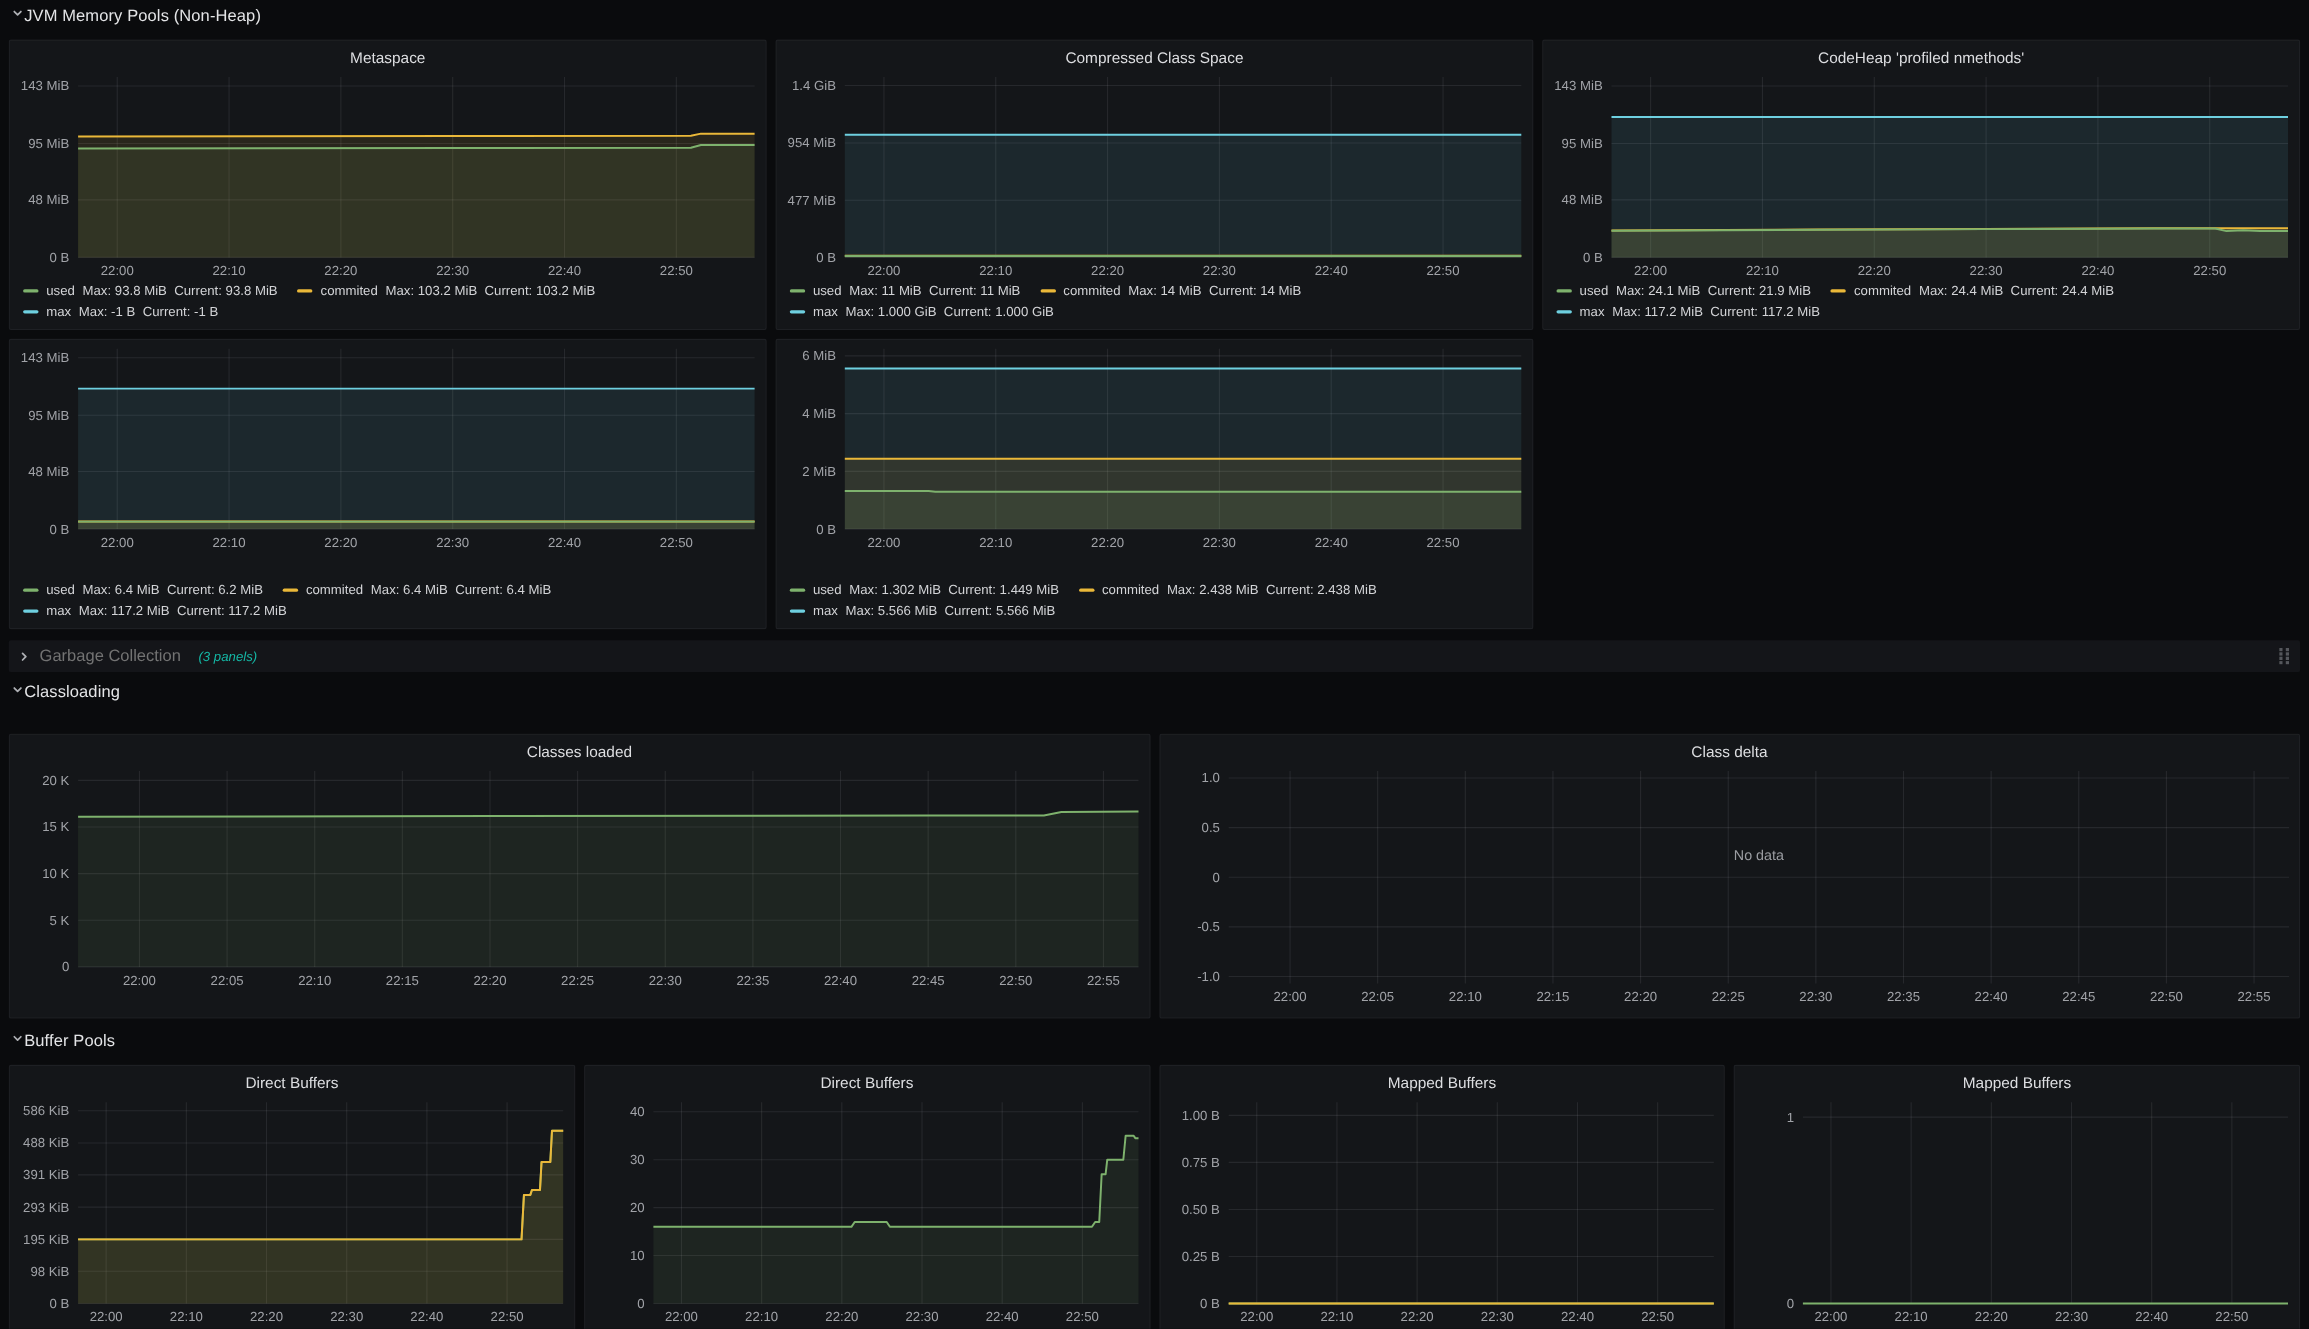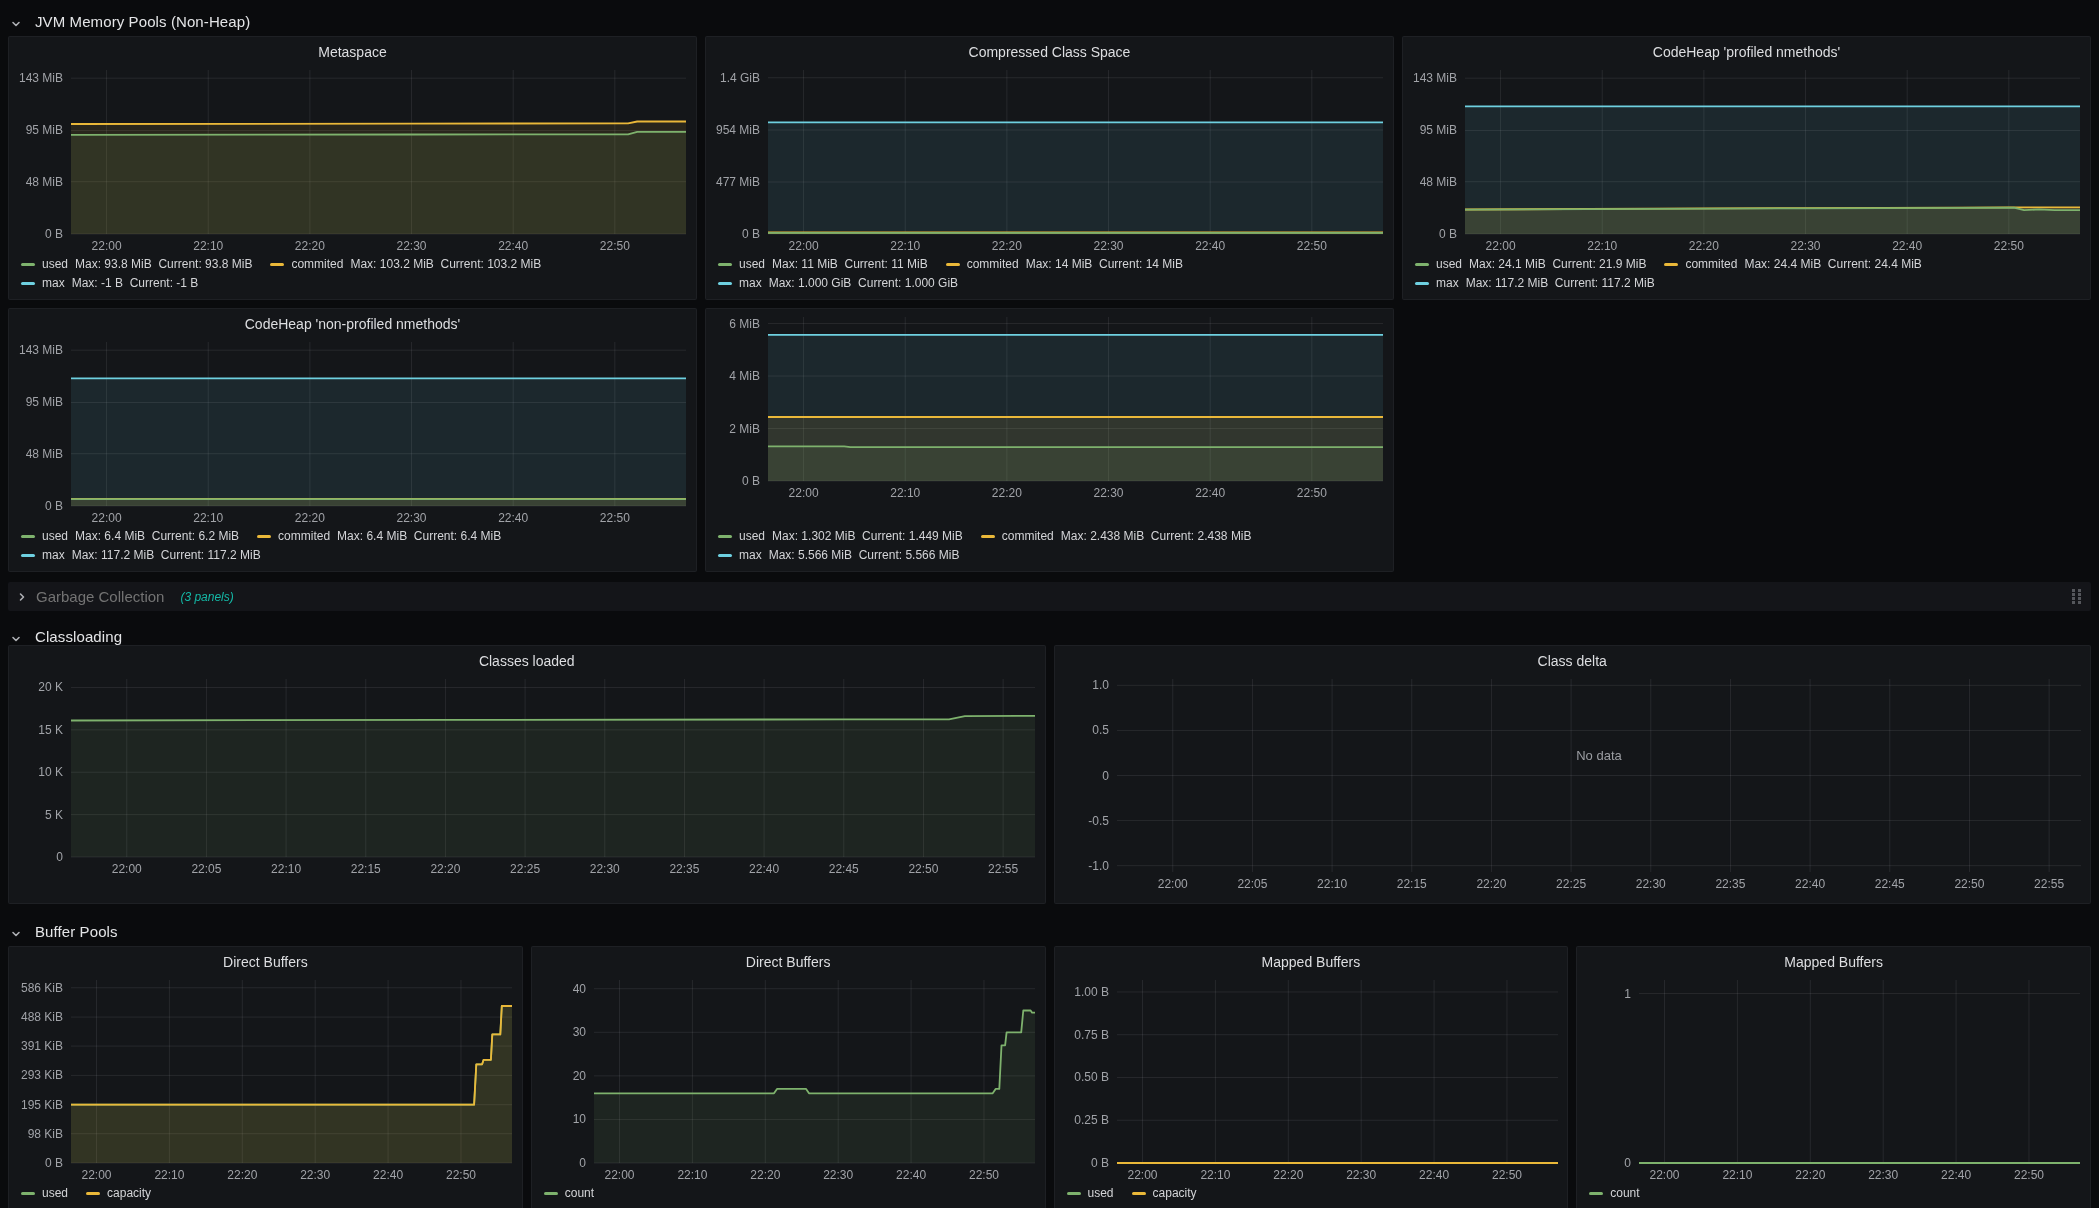--- a/index.html
+++ b/index.html
@@ -2,21 +2,21 @@
 <html><head>
 <meta charset="utf-8">
 <style>
   html,body{margin:0;padding:0}
   body{
     width:2099px;height:1208px;overflow:hidden;
     background:#0a0b0d;color:#d8d9da;
     font-family:"Liberation Sans",sans-serif;
   }
   .page{padding:6px 8px 0 8px}
-  .section-hdr{display:flex;align-items:flex-end;gap:13px;height:24px;margin-bottom:6px;padding-left:2px;cursor:pointer}
+  .section-hdr{display:flex;align-items:flex-start;gap:0;height:24px;margin-bottom:6px;padding-left:2px;cursor:pointer}
   .section-hdr .lbl{font-size:15px;font-weight:500;color:#e4e5e7;letter-spacing:.1px}
   .chev{display:flex;align-items:center;color:#aeb0b4;flex:none}
   .strip{display:flex;align-items:center;gap:8px;height:29px;background:#141519;margin-top:10px;padding:0 10px 0 8px;border-radius:2px;cursor:pointer}
   .strip .lbl{font-size:15px;font-weight:500;color:#737373}
   .strip .cnt{font-size:12px;font-style:italic;color:#14b8a6;margin-left:8px}
   .sp{flex:1}
   .mt10{margin-top:10px}
   .mt12{margin-top:12px}
   .grid{display:grid;gap:8px}
   .g3{grid-template-columns:repeat(3,1fr)}
@@ -197,21 +197,20 @@
           <span class="legend-item">
             <span class="lmark" style="background: rgb(110, 208, 224);"></span>
             <span>max</span>
             <span class="lstats">Max: 117.2 MiB  Current: 117.2 MiB</span>
           </span>
         </div>
       </div>
     </div>
   <div class="grid g3 mt10" style="margin-top:8px">
       <div class="panel">
-        <div class="panel-title">CodeHeap 'non-profiled nmethods'</div>
         <div class="chart-wrap">
           <svg width="687" height="194">
             <line x1="97.57851239669421" y1="8" x2="97.57851239669421" y2="172" stroke="rgba(204,204,220,0.10)" stroke-width="1"></line>
             <line x1="199.2314049586777" y1="8" x2="199.2314049586777" y2="172" stroke="rgba(204,204,220,0.10)" stroke-width="1"></line>
             <line x1="300.8842975206611" y1="8" x2="300.8842975206611" y2="172" stroke="rgba(204,204,220,0.10)" stroke-width="1"></line>
             <line x1="402.53719008264466" y1="8" x2="402.53719008264466" y2="172" stroke="rgba(204,204,220,0.10)" stroke-width="1"></line>
             <line x1="504.19008264462815" y1="8" x2="504.19008264462815" y2="172" stroke="rgba(204,204,220,0.10)" stroke-width="1"></line>
             <line x1="605.8429752066116" y1="8" x2="605.8429752066116" y2="172" stroke="rgba(204,204,220,0.10)" stroke-width="1"></line>
             <line x1="62" y1="172" x2="677" y2="172" stroke="rgba(204,204,220,0.10)" stroke-width="1"></line>
             <text x="54" y="176" text-anchor="end">0 B</text>
@@ -322,21 +321,21 @@
             <rect x="6" y="4" width="3" height="3"></rect>
             <rect x="0" y="8" width="3" height="3"></rect>
             <rect x="6" y="8" width="3" height="3"></rect>
             <rect x="0" y="12" width="3" height="3"></rect>
             <rect x="6" y="12" width="3" height="3"></rect>
           </g>
         </svg>
     </span>
   </div>
 
-  <div class="section-hdr mt10" style="margin-bottom:0">
+  <div class="section-hdr mt10" style="margin-bottom:22px">
     <span class="chev">
       <svg width="12" height="12" viewBox="0 0 12 12">
           <path d="M3 4.5l3 3 3-3" fill="none" stroke="currentColor" stroke-width="1.6" stroke-linecap="round" stroke-linejoin="round"></path>
         </svg>
     </span>
     <span class="lbl">Classloading</span>
   </div>
 
   <div class="grid g2">
       <div class="panel">

